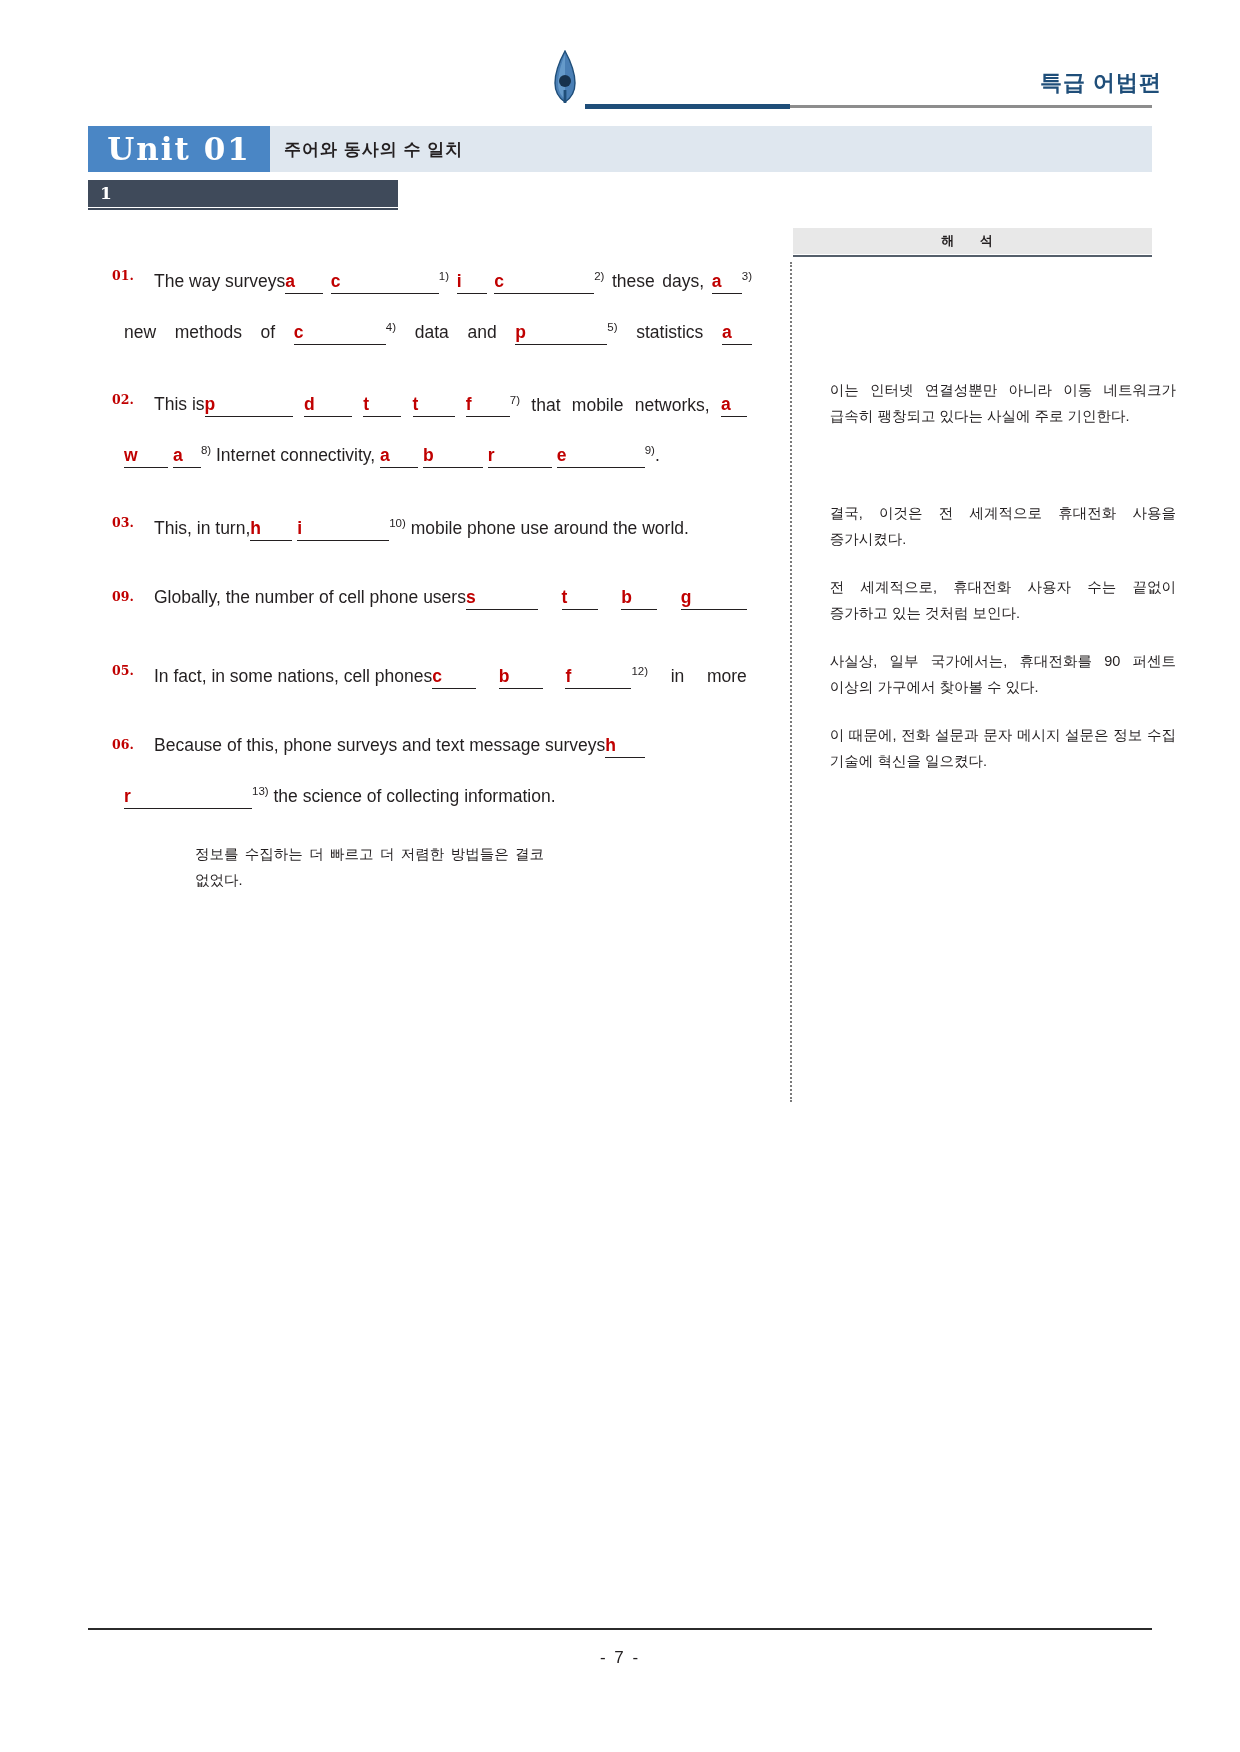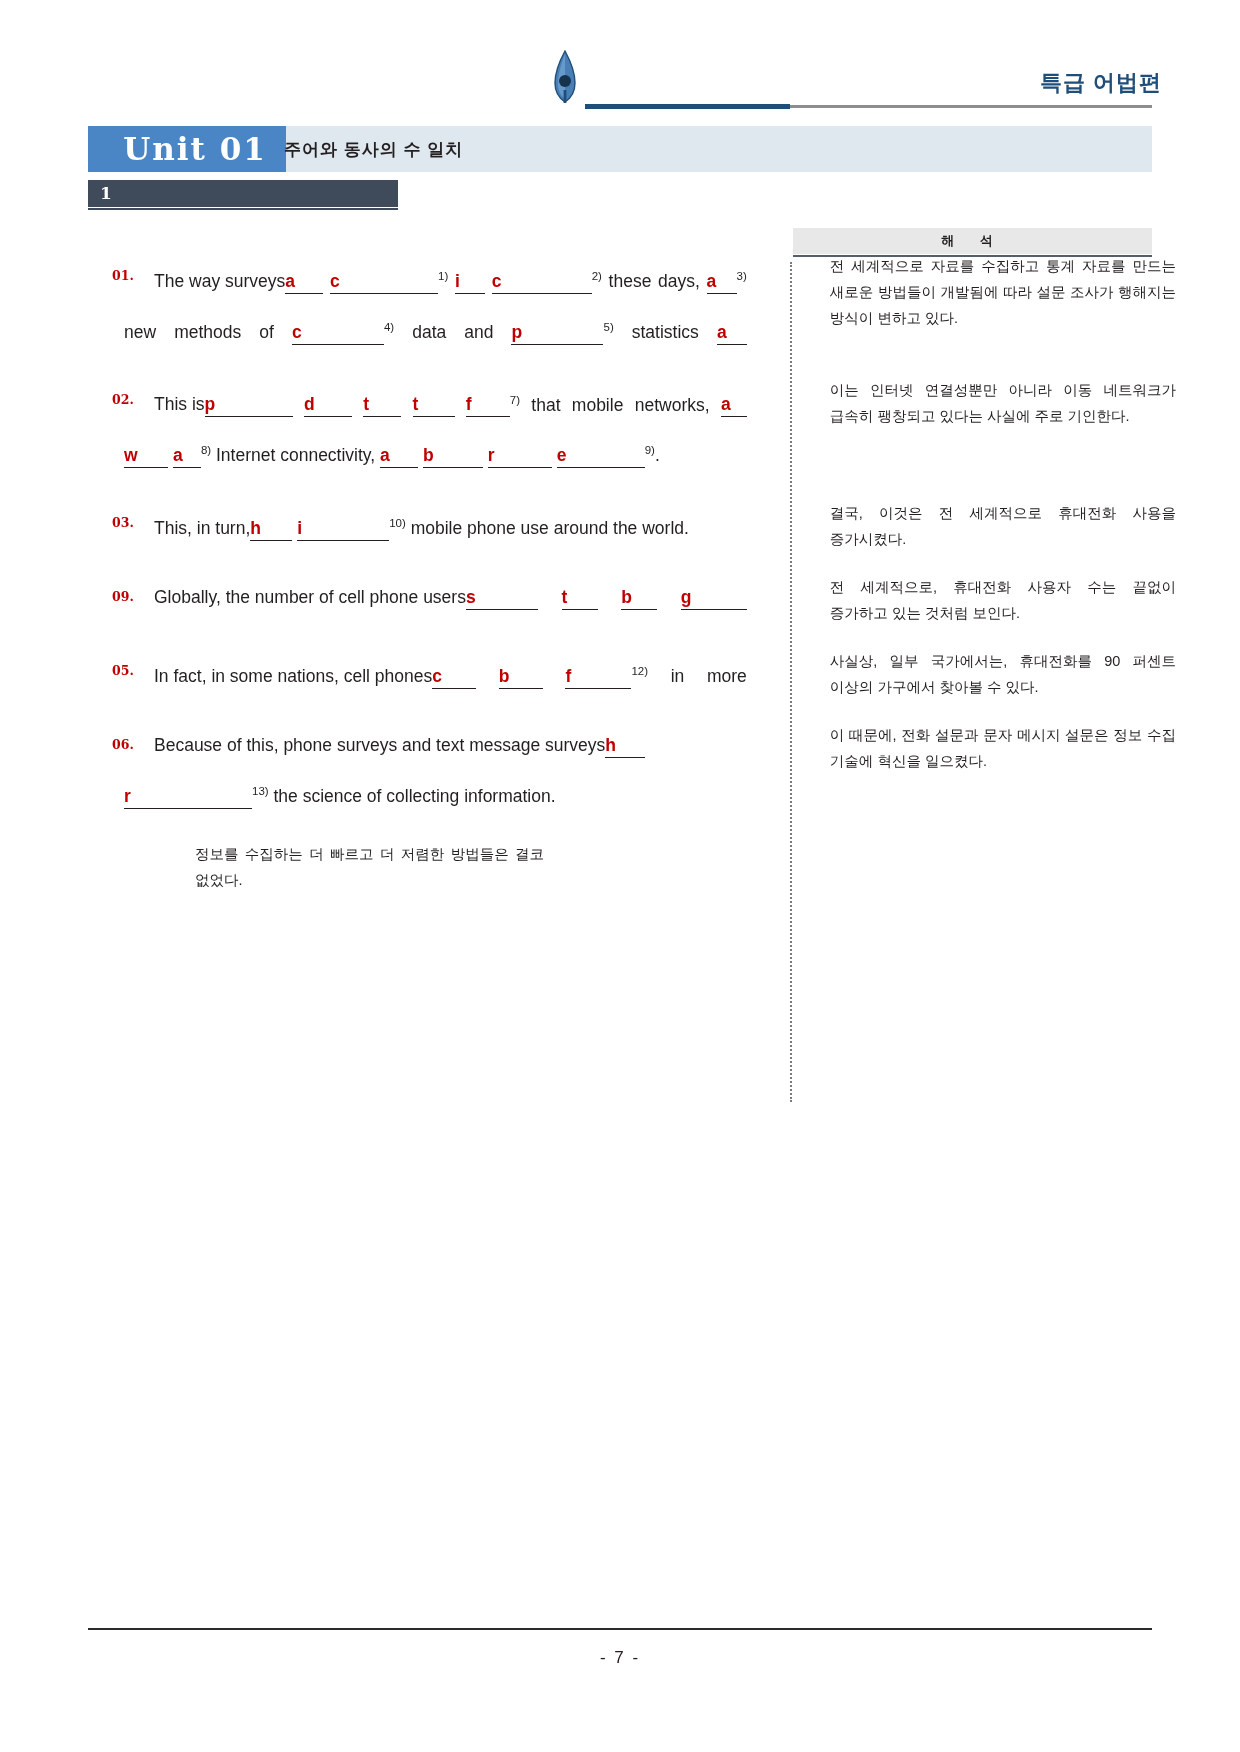--- a/index.html
+++ b/index.html
@@ -40,21 +40,21 @@
     background:#dfe7ef;
   }
   .unit-badge{
     position:absolute; left:0; top:0; width:182px; height:46px;
     background:#4a86c5;
     color:#ffffff;
     font-family:"DejaVu Serif", serif;
     font-weight:bold;
     font-size:31px;
     letter-spacing:2px;
-    display:flex; align-items:center; justify-content:center;padding-left:16px;
+    display:flex; align-items:center; justify-content:center;
   }
   .unit-subject{
     position:absolute; left:196px; top:0; height:46px;
     display:flex; align-items:center;
     font-size:17px; font-weight:bold; color:#231f20;
     letter-spacing:1px;
   }
 
   
   .section-bar{
@@ -210,23 +210,20 @@
 <div class="trans-header-rule"></div>
 
 <div class="col-divider"></div>
 
 <div class="qa-wrap" id="qa-wrap">
     <div class="qa-row">
       <div class="q-col">
         <div class="q-line"><span class="qnum">01.</span><span class="q-text-first">The way surveys </span><span class="blk" style="width: 38px;">a</span><span> </span><span class="blk" style="width: 108px;">c</span><sup class="sup">1)</sup><span> </span><span class="blk" style="width: 30px;">i</span><span> </span><span class="blk" style="width: 100px;">c</span><sup class="sup">2)</sup><span> these days, </span><span class="blk" style="width: 30px;">a</span><sup class="sup">3)</sup></div>
         <div class="q-line"><span>new methods of </span><span class="blk" style="width: 92px;">c</span><sup class="sup">4)</sup><span> data and </span><span class="blk" style="width: 92px;">p</span><sup class="sup">5)</sup><span> statistics </span><span class="blk" style="width: 30px;">a</span></div>
       </div>
-      <div class="t-col">
-        <div class="t-text">전 세계적으로 자료를 수집하고 통계 자료를 만드는 새로운 방법들이 개발됨에 따라 설문 조사가 행해지는 방식이 변하고 있다.</div>
-      </div>
     </div>
     <div class="qa-row">
       <div class="q-col">
         <div class="q-line"><span class="qnum">02.</span><span class="q-text-first">This is </span><span class="blk" style="width: 88px;">p</span><span> </span><span class="blk" style="width: 48px;">d</span><span> </span><span class="blk" style="width: 38px;">t</span><span> </span><span class="blk" style="width: 42px;">t</span><span> </span><span class="blk" style="width: 44px;">f</span><sup class="sup">7)</sup><span> that mobile networks, </span><span class="blk" style="width: 26px;">a</span></div>
         <div class="q-line last"><span class="blk" style="width: 44px;">w</span><span> </span><span class="blk" style="width: 28px;">a</span><sup class="sup">8)</sup><span> Internet connectivity, </span><span class="blk" style="width: 38px;">a</span><span> </span><span class="blk" style="width: 60px;">b</span><span> </span><span class="blk" style="width: 64px;">r</span><span> </span><span class="blk" style="width: 88px;">e</span><sup class="sup">9)</sup><span>.</span></div>
       </div>
       <div class="t-col">
         <div class="t-text">이는 인터넷 연결성뿐만 아니라 이동 네트워크가 급속히 팽창되고 있다는 사실에 주로 기인한다.</div>
       </div>
     </div>

